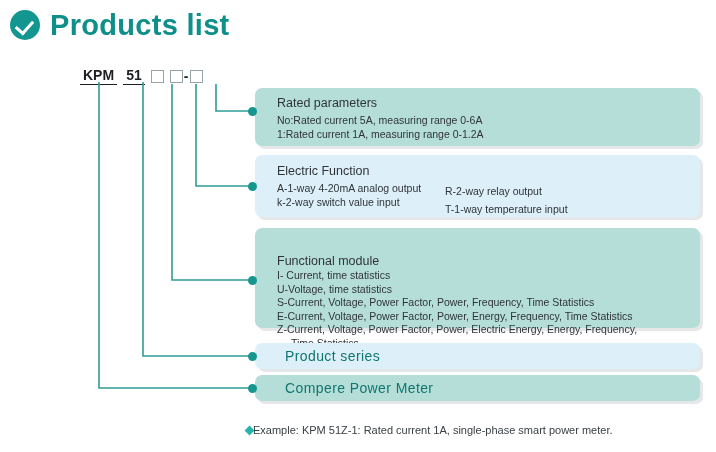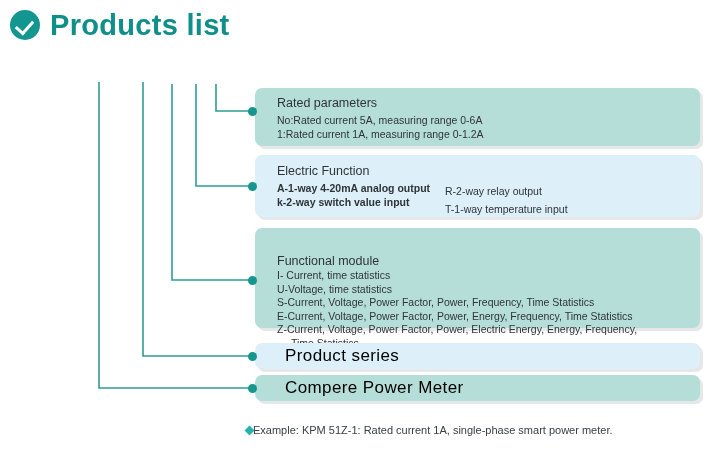--- a/index.html
+++ b/index.html
@@ -129,29 +129,29 @@
   #box-rated   { left: 255px; top: 88px;  width: 445px; height: 58px; padding: 8px 4px 0 22px; }
   #box-ext     { left: 255px; top: 155px; width: 445px; height: 62px; padding: 9px 0 0 22px; }
   #box-func    { left: 255px; top: 228px; width: 445px; height: 100px; padding: 26px 0 0 22px; }
   #box-series  { left: 255px; top: 343px; width: 445px; height: 26px; }
   #box-meter   { left: 255px; top: 375px; width: 445px; height: 26px; }
 
   .two-col {
     display: flex;
     margin-top: 3px;
   }
-  .two-col .col-a { width: 168px; flex: none; font-weight: bold; }
+  .two-col .col-a { width: 168px; flex: none; }
   .two-col .col-b { flex: 1; }
   .two-col .col-b .box-line { line-height: 18px; }
 
   .func-lines { margin-top: 0; }
 
   .bar-label {
-    font-size: 17px;
-    color: #000000;
+    font-size: 14px;
+    color: #0f766e;
     line-height: 26px;
     padding-left: 30px;
     letter-spacing: 0.4px;
   }
 
   
   .node-dot {
     position: absolute;
     width: 9px;
     height: 9px;
@@ -185,20 +185,31 @@
 </head>
 <body>
 
 <div class="page">
 
   <div class="header">
     <div class="check-badge"></div>
     <div class="page-title">Products list</div>
   </div>
 
+  <div class="model-code">
+    <span class="mc-seg">KPM</span>
+    <span class="mc-gap"></span>
+    <span class="mc-seg">51</span>
+    <span class="mc-gap"></span>
+    <span class="mc-box"></span>
+    <span class="mc-gap"></span>
+    <span class="mc-box"></span>
+    <span class="mc-dash">-</span>
+    <span class="mc-box"></span>
+  </div>
 
   <svg class="connectors" viewBox="0 0 716 452" width="716" height="452">
     <g fill="none" stroke="#2f9c96" stroke-width="1.6">
 
       <path d="M216,84 L216,111 L252,111"></path>
 
       <path d="M196,84 L196,186 L252,186"></path>
 
       <path d="M172,84 L172,280 L252,280"></path>
 

